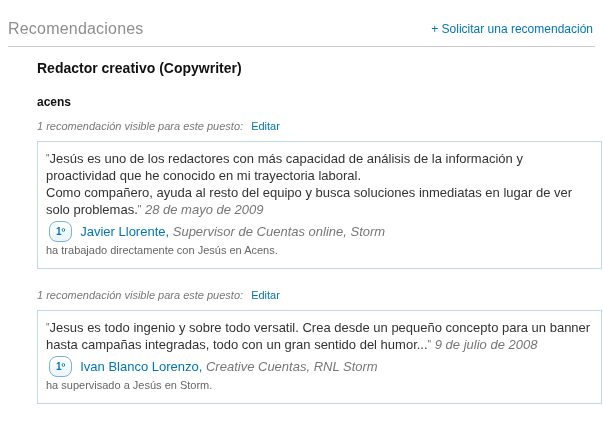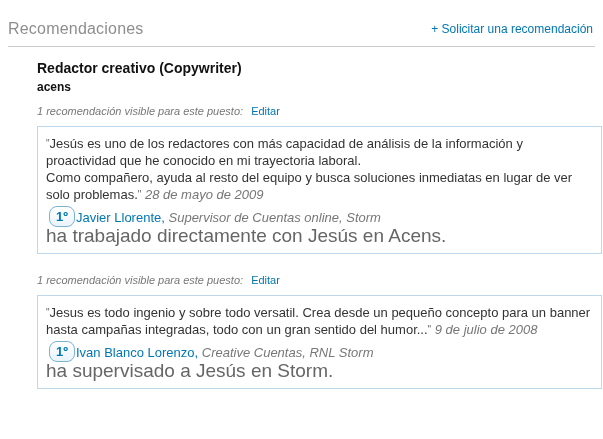--- a/index.html
+++ b/index.html
@@ -42,21 +42,21 @@
   }
   .job-title {
     font-size: 14px;
     font-weight: 700;
     color: #111;
   }
   .company-name {
     font-size: 12px;
     font-weight: 700;
     color: #111;
-    margin-top: 4px;
+    margin-top: 19px;
   }
   .meta-row {
     margin-top: 11px;
     font-size: 11px;
   }
   .visibility-note {
     font-style: italic;
     color: #777;
   }
   .edit-link {
@@ -85,39 +85,39 @@
     color: #767676;
   }
   .byline {
     margin: 3px 0 0 3px;
     font-size: 13px;
     line-height: 17px;
     color: #777;
   }
   .degree-badge {
     display: inline-block;
-    font-size: 13px;
+    font-size: 10px;
     font-weight: 700;
     color: #0077b5;
     border: 1px solid #79b3d6;
     border-radius: 8px;
     background: linear-gradient(#ffffff, #eaf4fb);
     padding: 1px 6px 1px 6px;
-    margin-right: 1px;
+    margin-right: 8px;
     vertical-align: 1px;
   }
   .recommender-name {
     font-size: 13px;
   }
   .recommender-title {
     font-style: italic;
     color: #777;
   }
   .relationship {
-    font-size: 19px;
+    font-size: 11px;
     line-height: 17px;
     color: #666;
     margin-top: 0px;
   }
 </style>
 </head>
 <body>
 
 <div class="page">
 

